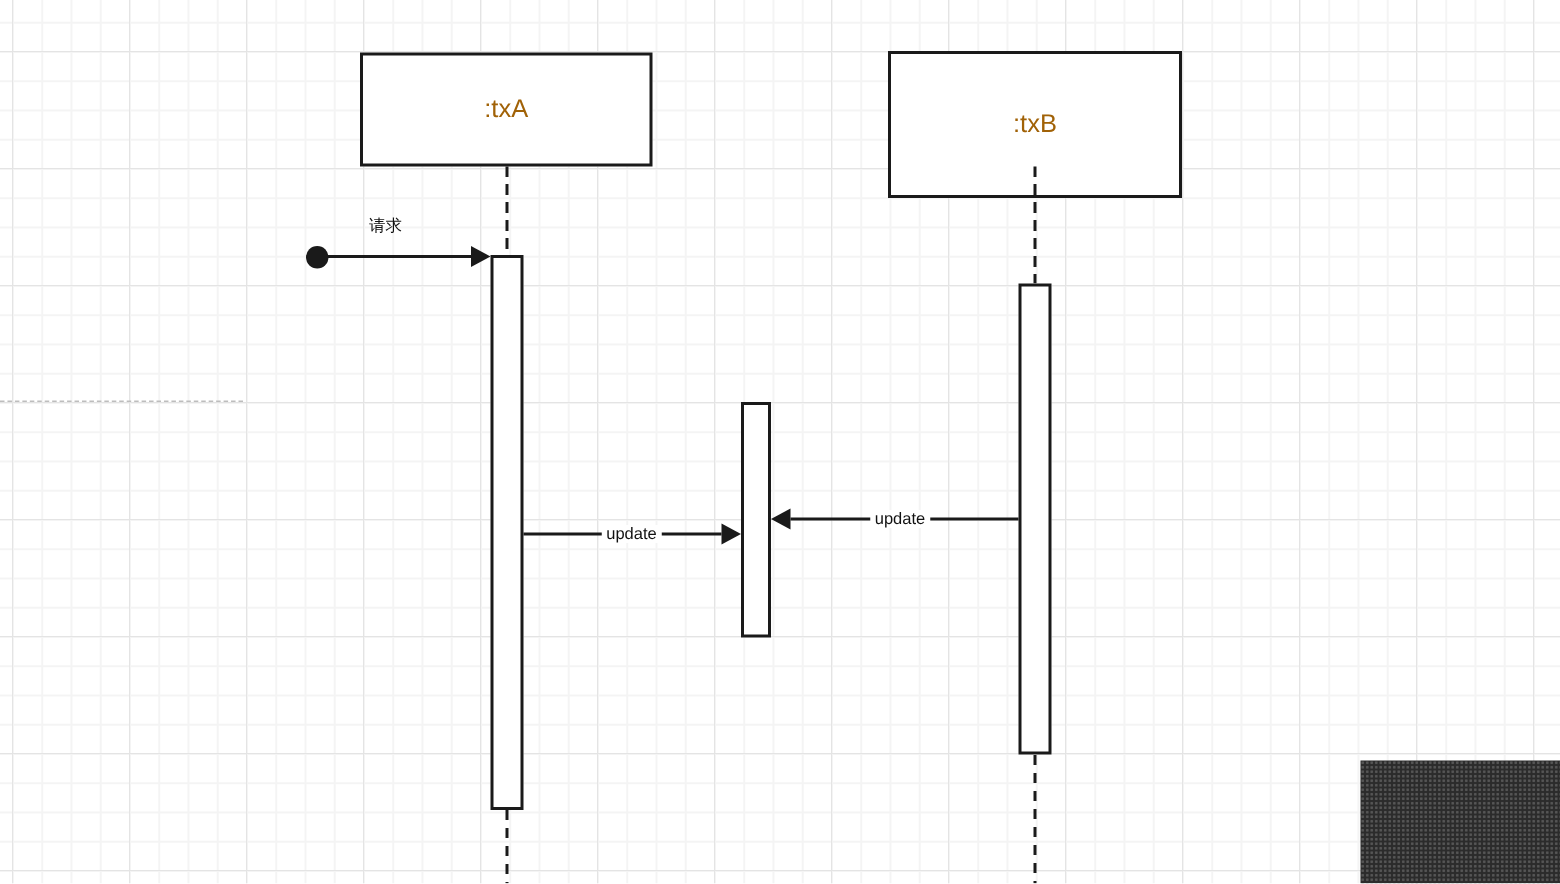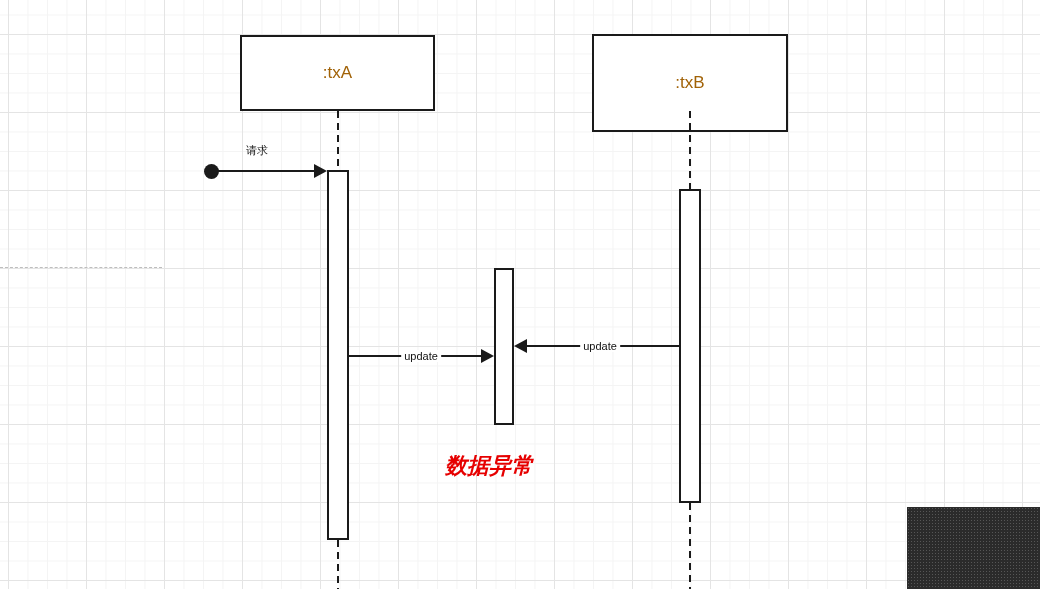--- a/index.html
+++ b/index.html
@@ -112,17 +112,16 @@
   <div class="msg-label lbl-request">请求</div>
 
   <div class="msg-line line-upd-l"></div>
   <div class="arrow-r ah-upd-l"></div>
   <div class="msg-label lbl-upd-l">update</div>
 
   <div class="msg-line line-upd-r"></div>
   <div class="arrow-l ah-upd-r"></div>
   <div class="msg-label lbl-upd-r">update</div>
 
-  <div class="note" style="color: rgb(230, 0, 0);">数据异常</div>
 
   <div class="corner-block"></div>
 
 </div>
 
 </body></html>

